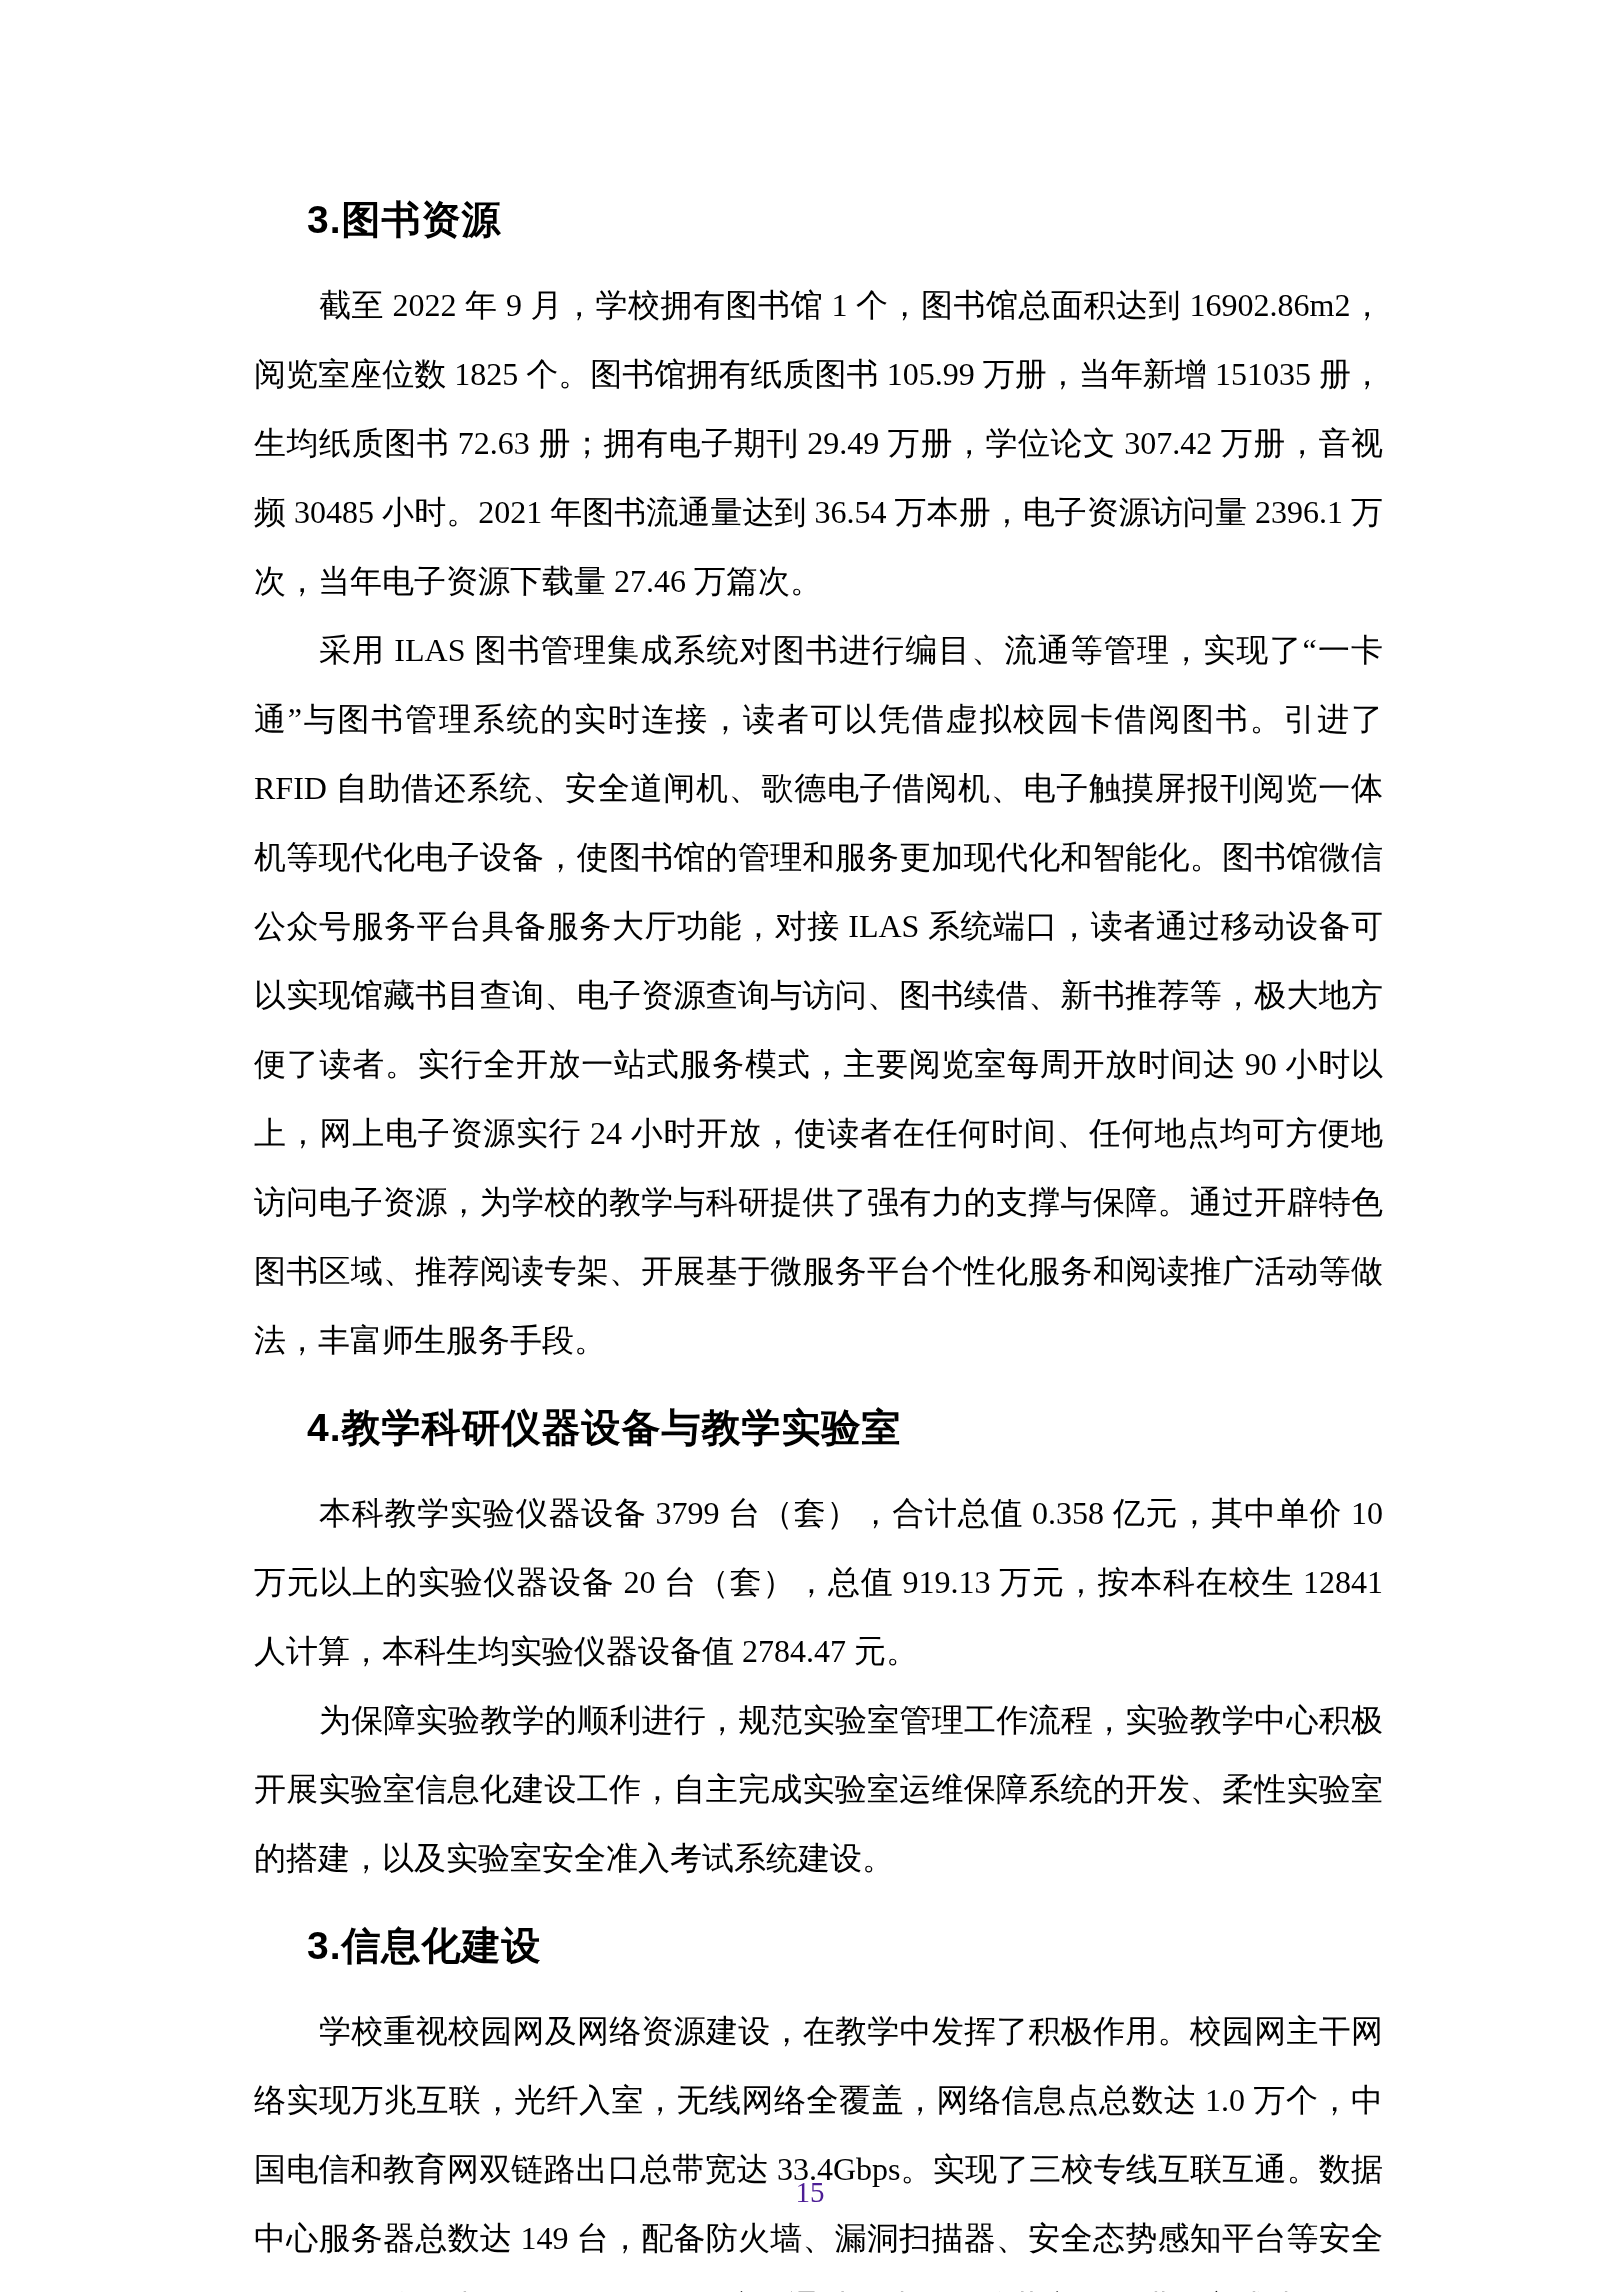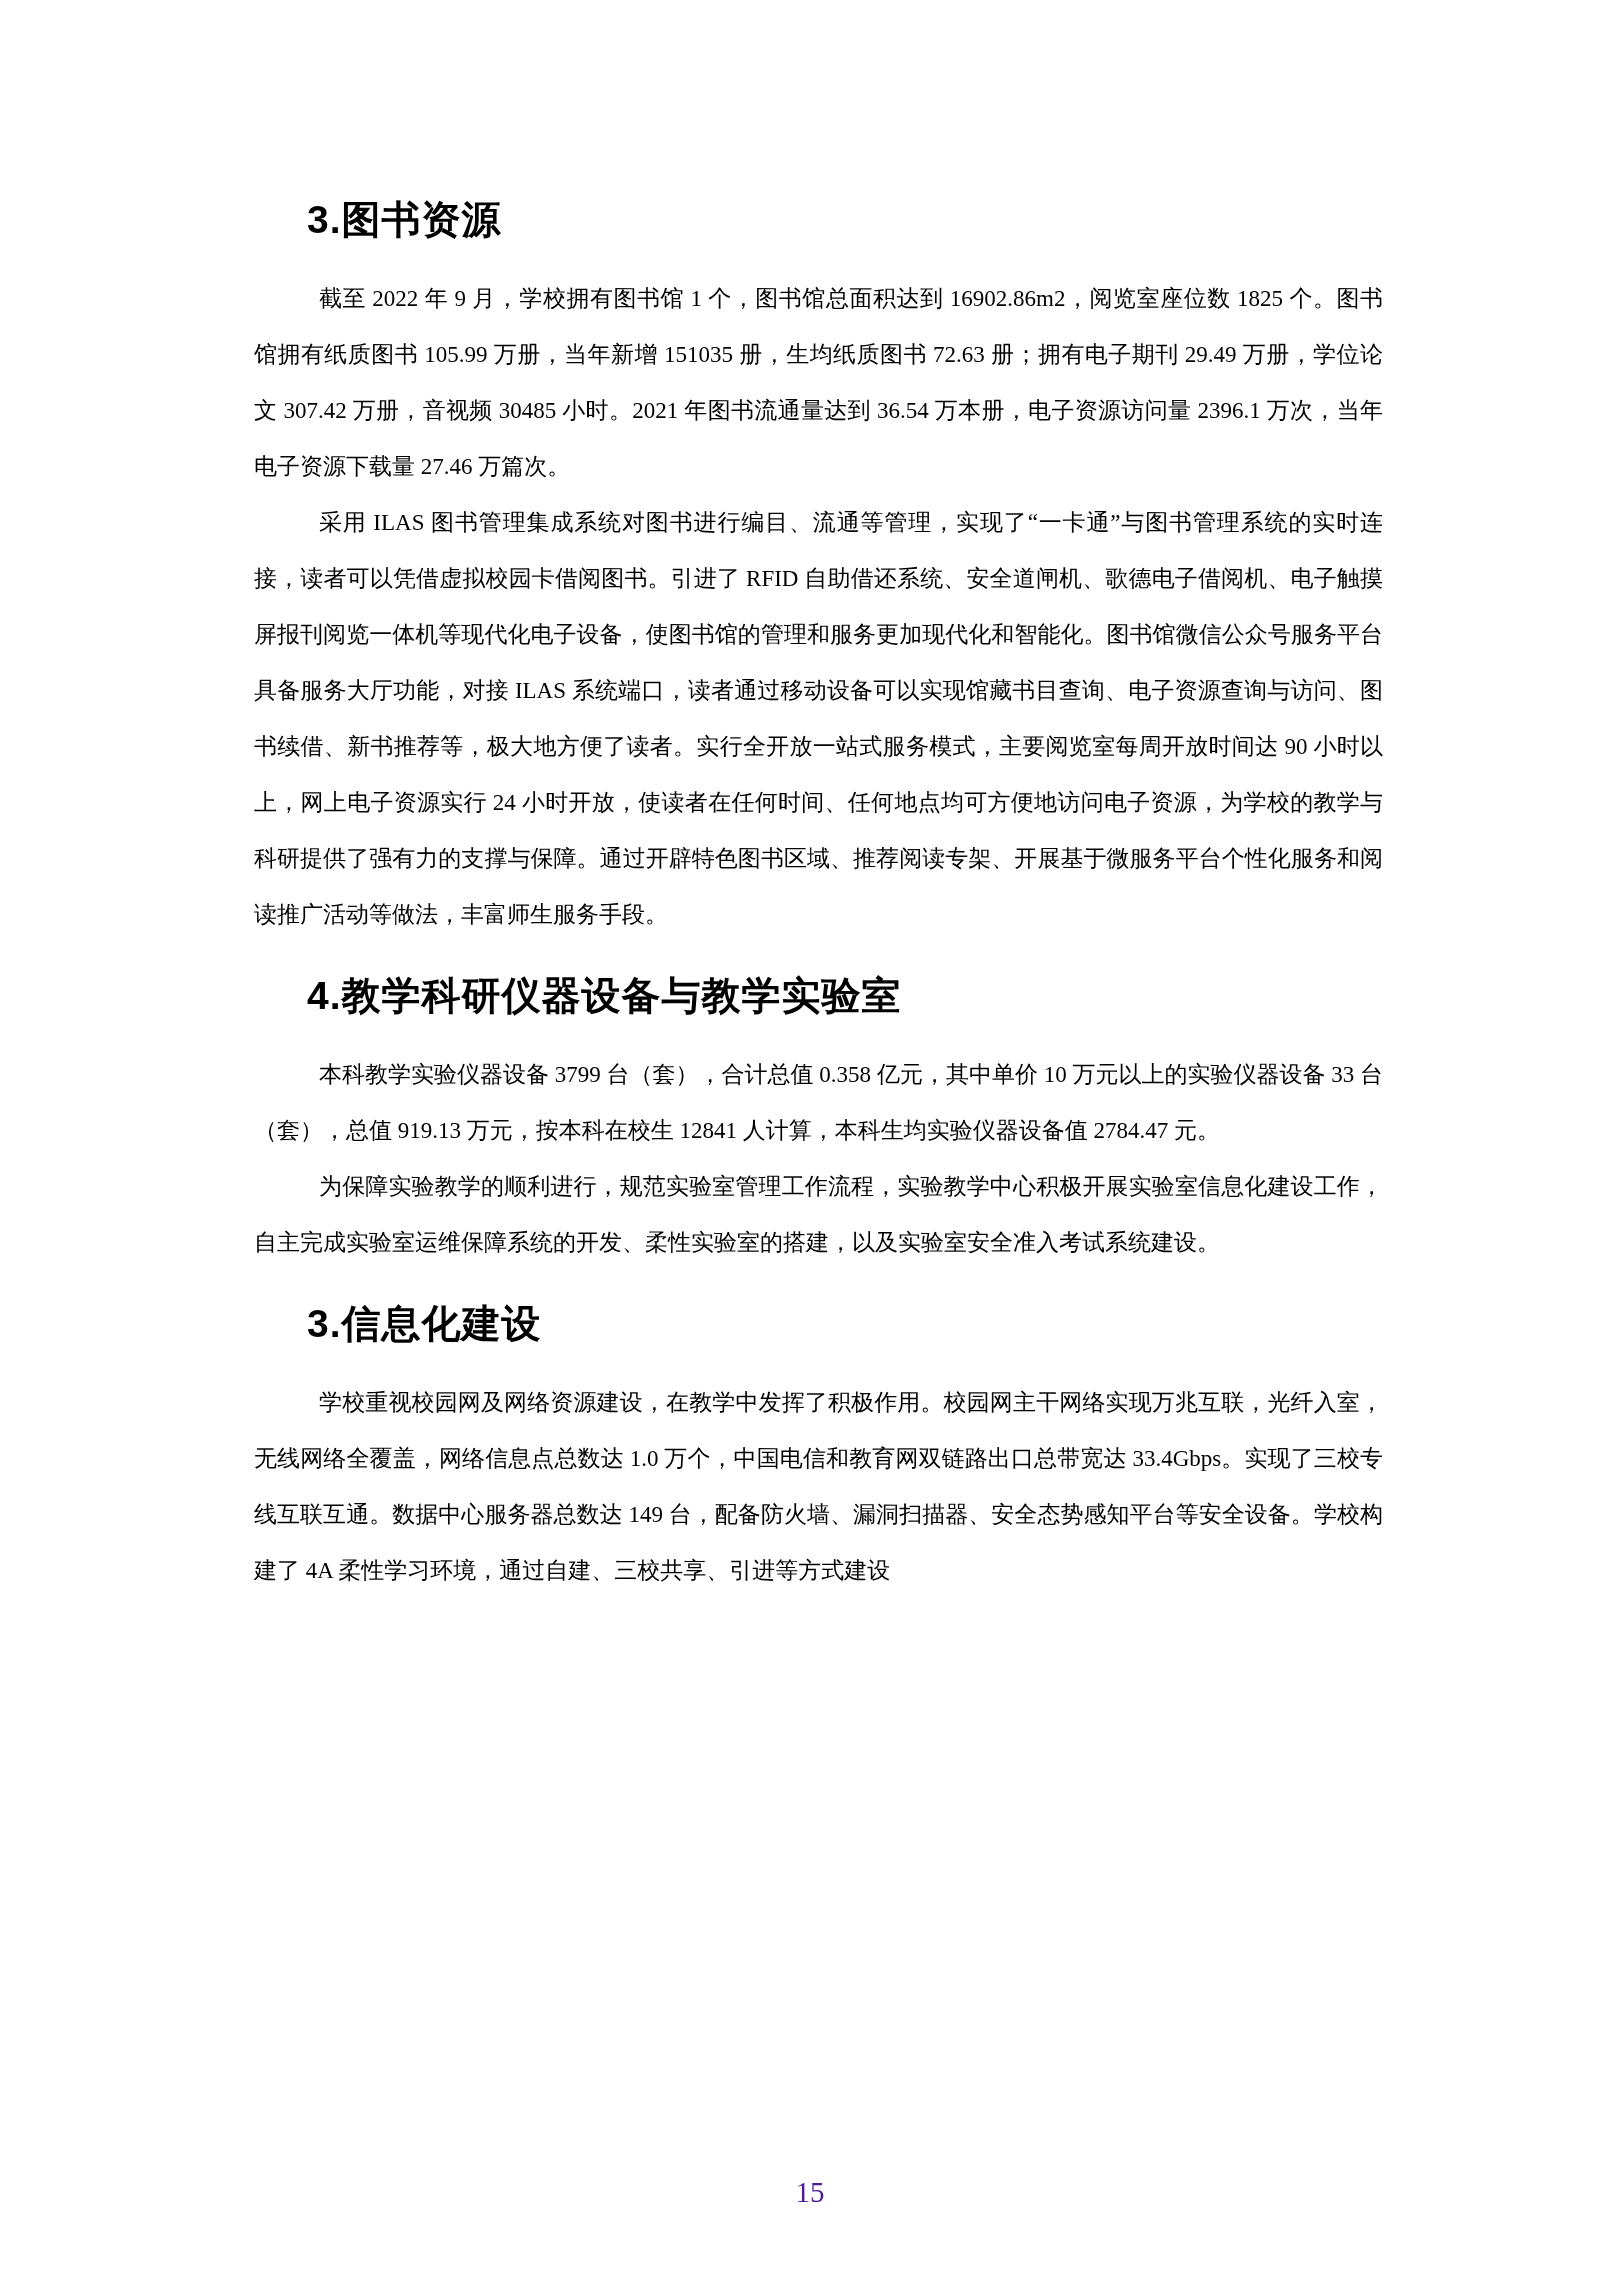--- a/index.html
+++ b/index.html
@@ -28,22 +28,22 @@
     font-size: 39px;
     line-height: 63px;
     margin: 21.6px 0 19.6px 0;
     text-indent: 53px;
     letter-spacing: 1px;
   }
   .heading:first-child {
     margin-top: 0;
   }
   .body {
-    font-size: 23px;
-    line-height: 56px;
+    font-size: 32px;
+    line-height: 69px;
     text-align: justify;
     text-indent: 65px;
     margin: 0;
   }
   .footer {
     position: absolute;
     left: 0;
     right: 0;
     bottom: 84px;
     text-align: center;
@@ -60,21 +60,21 @@
 
     <h2 class="heading">3.图书资源</h2>
 
     <p class="body">截至 2022 年 9 月，学校拥有图书馆 1 个，图书馆总面积达到 16902.86m2，阅览室座位数 1825 个。图书馆拥有纸质图书 105.99 万册，当年新增 151035 册，生均纸质图书 72.63 册；拥有电子期刊 29.49 万册，学位论文 307.42 万册，音视频 30485 小时。2021 年图书流通量达到 36.54 万本册，电子资源访问量 2396.1 万次，当年电子资源下载量 27.46 万篇次。</p>
 
     <p class="body">采用 ILAS 图书管理集成系统对图书进行编目、流通等管理，实现了“一卡通”与图书管理系统的实时连接，读者可以凭借虚拟校园卡借阅图书。引进了 RFID 自助借还系统、安全道闸机、歌德电子借阅机、电子触摸屏报刊阅览一体机等现代化电子设备，使图书馆的管理和服务更加现代化和智能化。图书馆微信公众号服务平台具备服务大厅功能，对接 ILAS 系统端口，读者通过移动设备可以实现馆藏书目查询、电子资源查询与访问、图书续借、新书推荐等，极大地方便了读者。实行全开放一站式服务模式，主要阅览室每周开放时间达 90 小时以上，网上电子资源实行 24 小时开放，使读者在任何时间、任何地点均可方便地访问电子资源，为学校的教学与科研提供了强有力的支撑与保障。通过开辟特色图书区域、推荐阅读专架、开展基于微服务平台个性化服务和阅读推广活动等做法，丰富师生服务手段。</p>
 
     <h2 class="heading">4.教学科研仪器设备与教学实验室</h2>
 
 
-    <p class="body">本科教学实验仪器设备 3799 台（套），合计总值 0.358 亿元，其中单价 10 万元以上的实验仪器设备 33 台（套），总值 919.13 万元，按本科在校生 12841 人计算，本科生均实验仪器设备值 2784.47 元。</p>
+    <p class="body">本科教学实验仪器设备 3799 台（套），合计总值 0.358 亿元，其中单价 10 万元以上的实验仪器设备 20 台（套），总值 919.13 万元，按本科在校生 12841 人计算，本科生均实验仪器设备值 2784.47 元。</p>
 
     <p class="body">为保障实验教学的顺利进行，规范实验室管理工作流程，实验教学中心积极开展实验室信息化建设工作，自主完成实验室运维保障系统的开发、柔性实验室的搭建，以及实验室安全准入考试系统建设。</p>
 
     <h2 class="heading">3.信息化建设</h2>
 
     <p class="body">学校重视校园网及网络资源建设，在教学中发挥了积极作用。校园网主干网络实现万兆互联，光纤入室，无线网络全覆盖，网络信息点总数达 1.0 万个，中国电信和教育网双链路出口总带宽达 33.4Gbps。实现了三校专线互联互通。数据中心服务器总数达 149 台，配备防火墙、漏洞扫描器、安全态势感知平台等安全设备。学校构建了 4A 柔性学习环境，通过自建、三校共享、引进等方式建设</p>
 
   </div>
 
   <div class="footer">15</div>

